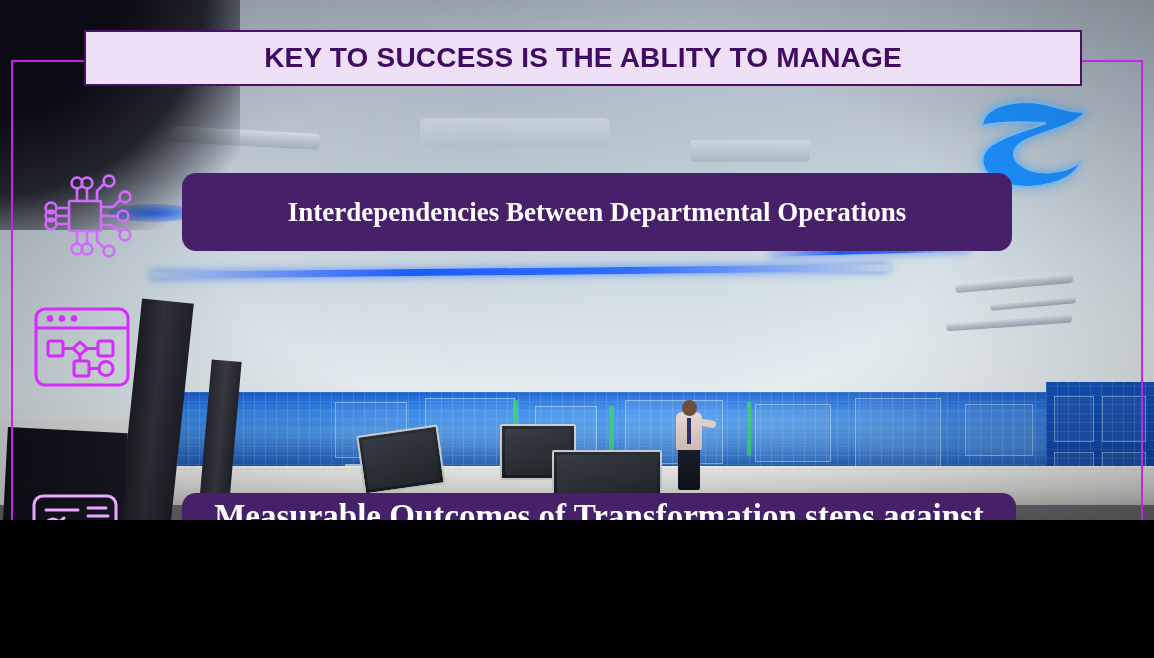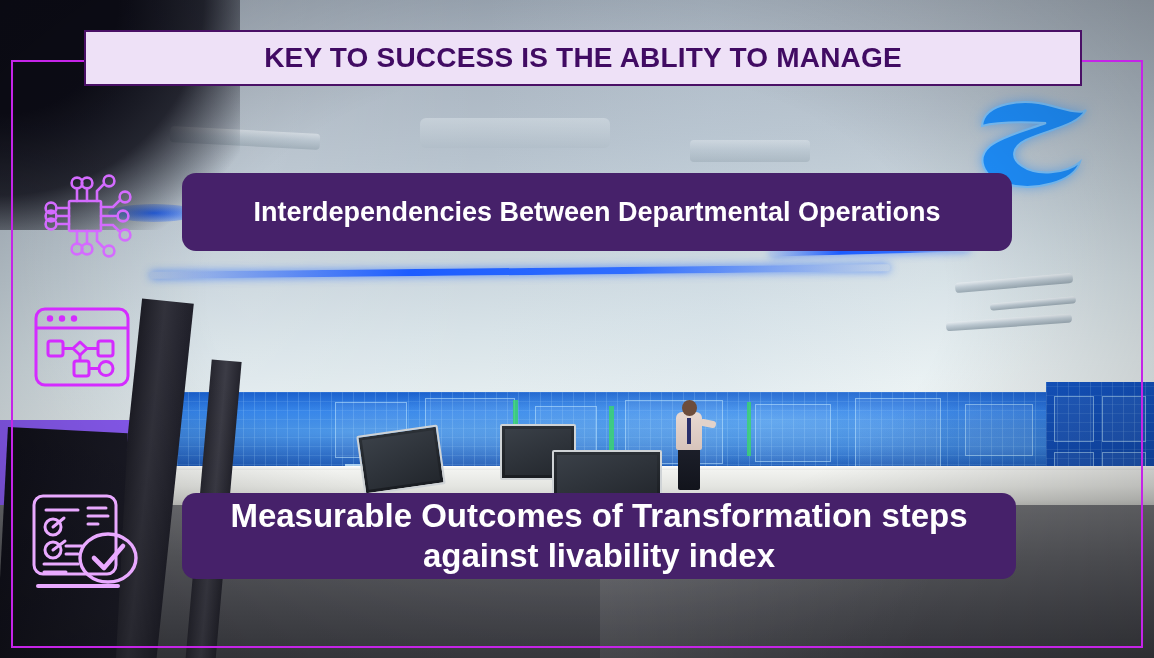--- a/index.html
+++ b/index.html
@@ -7,23 +7,23 @@
     padding: 0;
     background: #000;
   }
   body {
     font-family: "Liberation Sans", sans-serif;
   }
 
   .slide {
     position: relative;
     width: 1154px;
-    height: 658px;
+    height: 520px;
     overflow: hidden;
-    background: #8b5cf6;
+    background: #e5e5e5;
   }
 
   
   .photo {
     position: absolute;
     inset: 0;
     overflow: hidden;
   }
 
   
@@ -255,21 +255,21 @@
     align-items: center;
     justify-content: center;
     box-sizing: border-box;
     padding: 6px 18px;
   }
   .pill-text {
     color: #ffffff;
     font-weight: bold;
     text-align: center;
     line-height: 1.22;
-    font-family: Liberation Sans, sans-serif;
+    font-family: Liberation Serif, serif;
   }
 
   
   .icon-1 { left: 26px;  top: 163px; width: 118px; height: 104px; }
   .pill-1 { left: 182px; top: 173px; width: 830px; height: 78px; }
   .pill-1 .pill-text { font-size: 27px; }
 
   
   .icon-2 { left: 26px;  top: 299px; width: 112px; height: 96px; }
   .pill-2 { left: 172px; top: 307px; width: 853px; height: 81px; }

